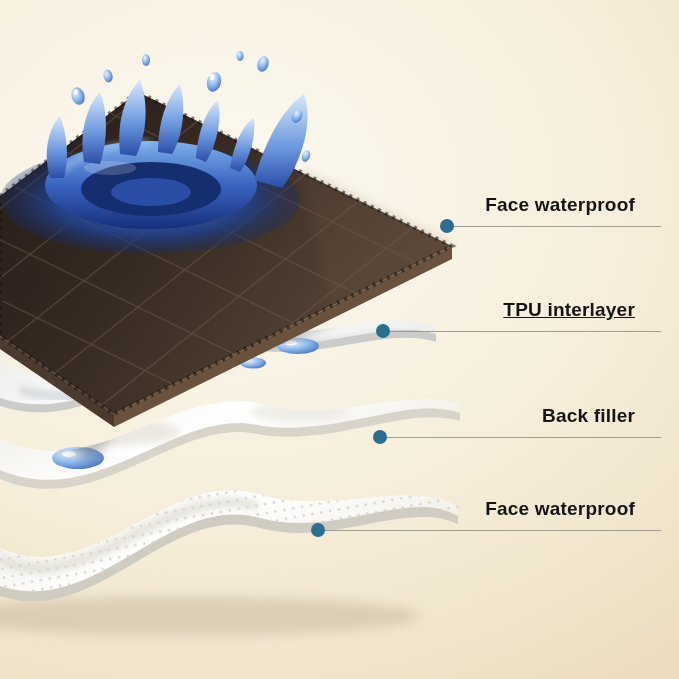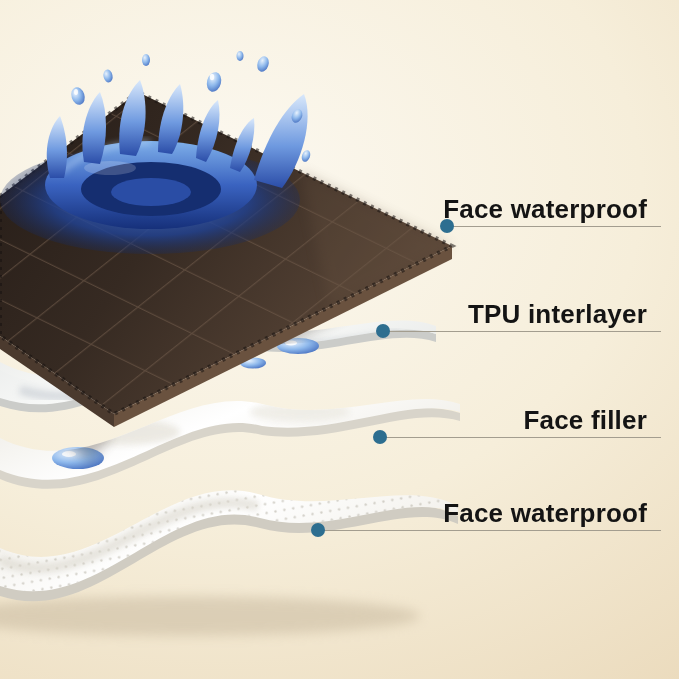--- a/index.html
+++ b/index.html
@@ -3,22 +3,22 @@
 <meta charset="utf-8">
 <style>
   html,body { margin:0; padding:0; }
   .stage {
     position:relative; width:679px; height:679px; overflow:hidden;
     background: radial-gradient(120% 95% at 32% 28%, #fcf9f1 0%, #f6eeda 52%, #ead9ba 100%);
     font-family:"Liberation Sans", sans-serif;
   }
   .illustration { position:absolute; left:0; top:0; }
   .callout-label {
-    position:absolute; right:32px;
-    font-size:26px; font-weight:600; letter-spacing:.2px; color:#141414;
+    position:absolute; right:44px;
+    font-size:19px; font-weight:600; letter-spacing:.2px; color:#141414;
     white-space:nowrap;
   }
   .leader-line { position:absolute; height:1px; background:#a39d8f; }
   .leader-dot  { position:absolute; width:14px; height:14px; border-radius:50%; background:#2d6e90; }
 </style>
 </head>
 <body>
 
 <div class="stage">
 
@@ -165,23 +165,23 @@
       <ellipse cx="212" cy="77" rx="2.2" ry="3.2" fill="#ffffff" opacity="0.85"></ellipse>
     </g>
   </svg>
 
   <div class="leader-line" style="left: 447px; top: 226px; width: 214px; background-color: rgb(163, 157, 143);"></div>
   <div class="leader-dot" style="left: 440px; top: 219px; background-color: rgb(45, 110, 144);"></div>
   <div class="callout-label" style="top: 194px; color: rgb(20, 20, 20);">Face waterproof</div>
 
   <div class="leader-line" style="left: 383px; top: 331px; width: 278px; background-color: rgb(163, 157, 143);"></div>
   <div class="leader-dot" style="left: 376px; top: 324px; background-color: rgb(45, 110, 144);"></div>
-  <div class="callout-label" style="top: 299px; color: rgb(20, 20, 20);">TPU interlayer</div>
+  <div class="callout-label" style="top: 299px; color: rgb(20, 20, 20); text-decoration: underline;">TPU interlayer</div>
 
   <div class="leader-line" style="left: 380px; top: 437px; width: 281px; background-color: rgb(163, 157, 143);"></div>
   <div class="leader-dot" style="left: 373px; top: 430px; background-color: rgb(45, 110, 144);"></div>
-  <div class="callout-label" style="top: 405px; color: rgb(20, 20, 20);">Face filler</div>
+  <div class="callout-label" style="top: 405px; color: rgb(20, 20, 20);">Back filler</div>
 
   <div class="leader-line" style="left: 318px; top: 530px; width: 343px; background-color: rgb(163, 157, 143);"></div>
   <div class="leader-dot" style="left: 311px; top: 523px; background-color: rgb(45, 110, 144);"></div>
   <div class="callout-label" style="top: 498px; color: rgb(20, 20, 20);">Face waterproof</div>
 
 </div>
 
 </body></html>

